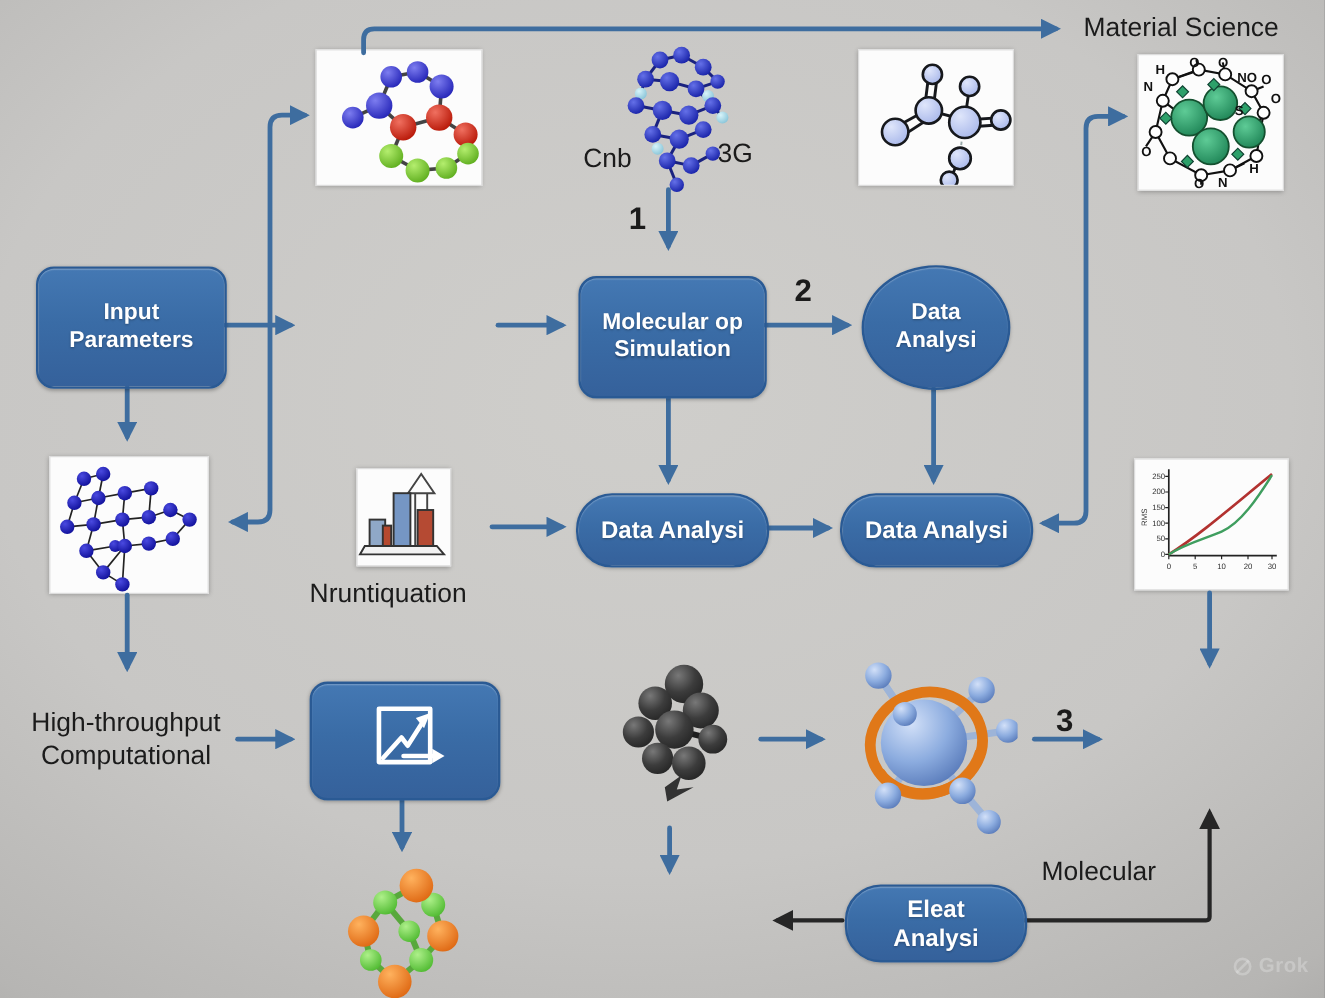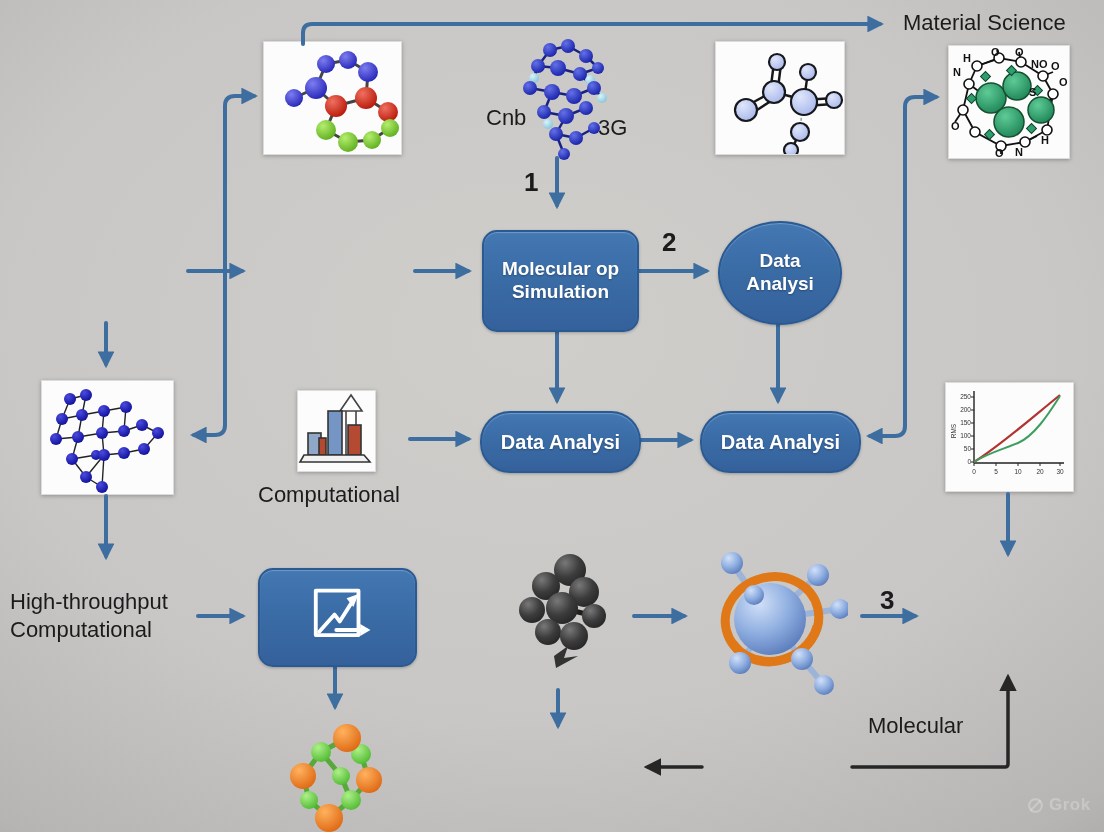--- a/index.html
+++ b/index.html
@@ -472,20 +472,23 @@
       <path d="M558,690 V725" marker-end="url(#ab)"></path>
       <path d="M862,616 H915" marker-end="url(#ab)"></path>
       <path d="M1008,494 V553" marker-end="url(#ab)"></path>
     </g>
     <g stroke="#262626" stroke-width="3.5" fill="none" stroke-linecap="round">
       <path d="M702,767 H648" marker-end="url(#ak)"></path>
       <path d="M852,767 H1005 Q1008,767 1008,764 V678" marker-end="url(#ak)"></path>
     </g>
   </svg>
 
+  <div class="node" style="left:30px;top:222px;width:155px;height:98px">
+    <span style="max-width:120px">Input Parameters</span>
+  </div>
 
 
   <div class="node" style="left:482px;top:230px;width:153px;height:98px">
     <span style="max-width:118px">Molecular op Simulation</span>
   </div>
 
   <div class="node circle" style="left:718px;top:221px;width:120px;height:100px">
     <span style="max-width:84px">Data Analysi</span>
   </div>
 
@@ -504,33 +507,36 @@
         <path d="M28,64 L46,44 L52,52 L66,30"></path>
         <path d="M48,62 H78"></path>
       </g>
       <polygon points="74,20 60,25 68,35" fill="#fff"></polygon>
       <polygon points="88,62 76,55 76,69" fill="#fff"></polygon>
     </svg>
   </div>
 
 
 
+  <div class="node pill" style="left:704px;top:737px;width:148px;height:61px">
+    <span style="max-width:86px">Eleat Analysi</span>
+  </div>
 
   <div class="lbl" style="left:903px;top:9px;font-size:22px">Material Science</div>
 
-  <div class="lbl" style="left:486px;top:104px">Cnb</div>
+  <div class="lbl" style="left:486px;top:118px">Cnb</div>
   <div class="lbl" style="left:598px;top:114px">3G</div>
 
   <div class="lbl num" style="left:524px;top:166px">1</div>
   <div class="lbl num" style="left:662px;top:226px">2</div>
   <div class="lbl num" style="left:880px;top:584px">3</div>
 
-  <div class="lbl" style="left:258px;top:481px">Computational</div>
-
-  <div class="lbl" style="left:10px;top:588px;width:190px;text-align:left">High-throughput Computational</div>
+  <div class="lbl" style="left:258px;top:481px">Nruntiquation</div>
+
+  <div class="lbl" style="left:10px;top:588px;width:190px;text-align:center">High-throughput Computational</div>
 
   <div class="lbl" style="left:868px;top:712px">Molecular</div>
 
   <div class="watermark" style="left:1027px;top:795px">
     <svg width="17" height="17" viewBox="0 0 20 20">
       <circle cx="10" cy="10" r="7.5" fill="none" stroke="rgba(230,230,230,.38)" stroke-width="2.6"></circle>
       <line x1="4" y1="16" x2="16" y2="4" stroke="rgba(230,230,230,.38)" stroke-width="2.6"></line>
     </svg>
     <span>Grok</span>
   </div>

